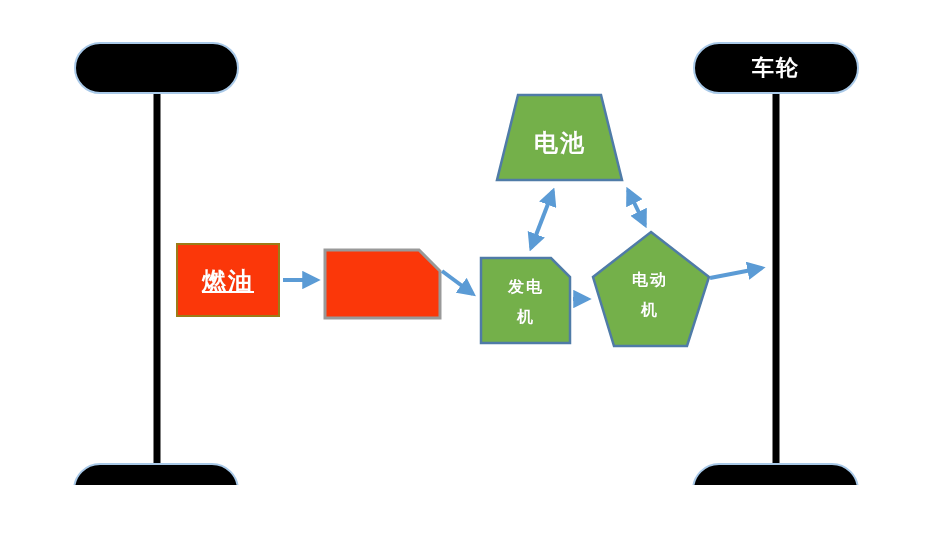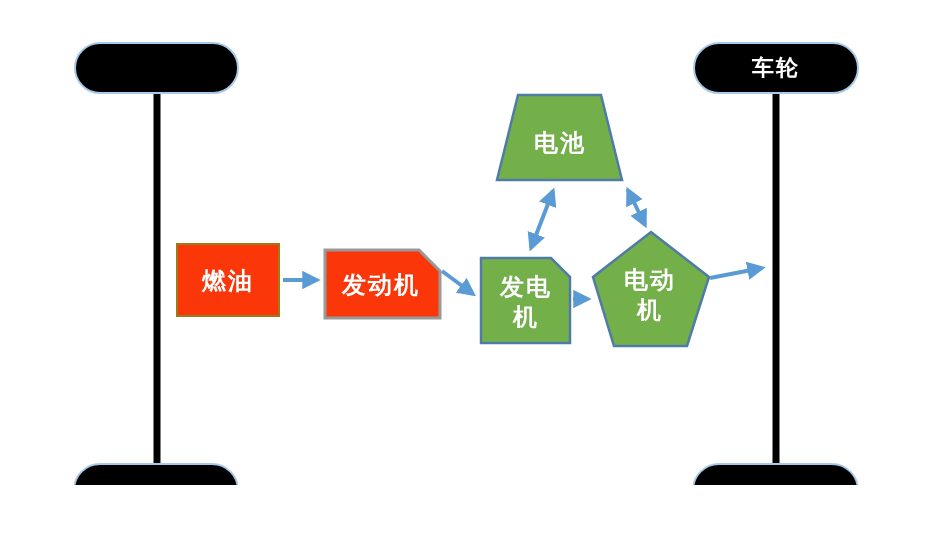--- a/index.html
+++ b/index.html
@@ -16,21 +16,21 @@
     transform:translate(-50%,-50%);
     color:#ffffff;
     font-weight:bold;
     font-size:24px;
     line-height:30px;
     text-align:center;
     white-space:nowrap;
     letter-spacing:2px;
     text-shadow:0 0 1px rgba(0,0,0,0.15);
   }
-  .lbl.small{font-size:24px;font-family:Liberation Serif, serif;}
+  .lbl.small{font-size:16px;font-family:Liberation Serif, serif;}
   .wheel{stroke:#a9c9e8;stroke-width:2;}
   .axle{stroke:#000000;stroke-width:7;}
   .fuel-shape{stroke:#9b7c18;stroke-width:2;}
   .engine-shape{stroke:#999999;stroke-width:3;}
   .green-shape{stroke:#4f7ba7;stroke-width:2.5;}
   .arrow{stroke:#5B9BD5;stroke-width:4;fill:none;}
 </style>
 </head>
 <body>
 
@@ -60,23 +60,22 @@
     <line class="arrow" x1="283" y1="280" x2="317" y2="280" marker-end="url(#ah)"></line>
     <line class="arrow" x1="442" y1="271" x2="473" y2="294" marker-end="url(#ah)"></line>
     <line class="arrow" x1="573" y1="299" x2="588" y2="299" marker-end="url(#ah)"></line>
     <line class="arrow" x1="531" y1="248" x2="553" y2="191" marker-start="url(#ah)" marker-end="url(#ah)"></line>
     <line class="arrow" x1="628" y1="190" x2="645" y2="225" marker-start="url(#ah)" marker-end="url(#ah)"></line>
     <line class="arrow" x1="710" y1="278" x2="762" y2="268" marker-end="url(#ah)"></line>
   </svg>
 
   <div class="lbl" style="left:776px;top:68px;font-size:22px;">车轮</div>
 
-  <div class="lbl" style="left:228px;top:281px;">燃油</div>
+  <div class="lbl" style="left:228px;top:281px;text-decoration:underline;">燃油</div>
 
-  <div class="lbl" style="left:381px;top:285px;">发动机</div>
 
   <div class="lbl small" style="left:526px;top:302px;">
     <div>发电</div>
     <div>机</div>
   </div>
 
   <div class="lbl" style="left:560px;top:143px;text-align:center;">电池</div>
 
   <div class="lbl small" style="left:650px;top:295px;">
     <div>电动</div>

